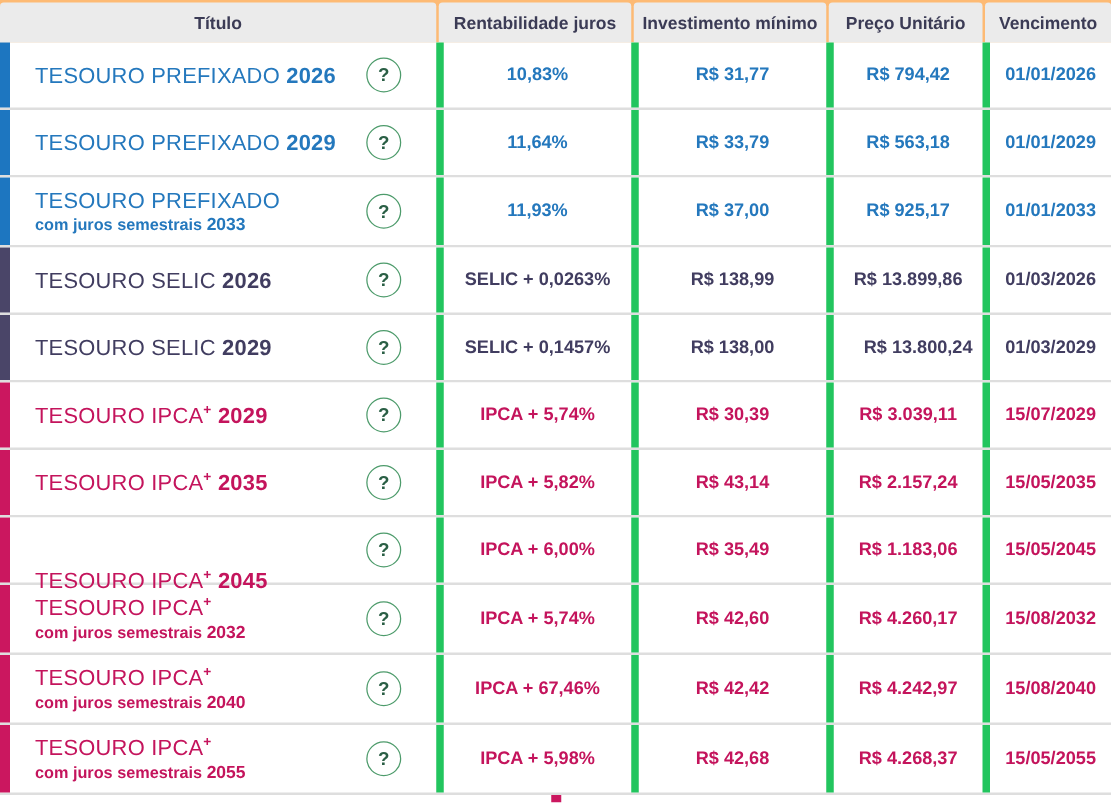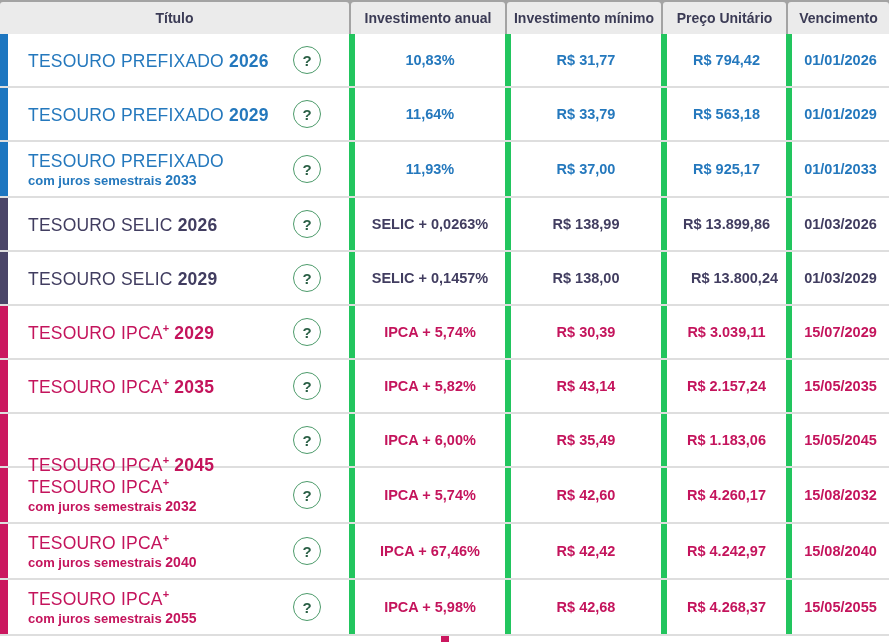--- a/index.html
+++ b/index.html
@@ -5,21 +5,21 @@
   * { margin: 0; padding: 0; box-sizing: border-box; }
   html, body { background: #ffffff; }
   body {
     width: 889px; height: 642px; overflow: hidden;
     font-family: "Liberation Sans", sans-serif;
     -webkit-font-smoothing: antialiased;
   }
   .table { width: 889px; }
 
   
-  .header-row { display: flex; height: 34px; background: #a3a3a3; }
+  .header-row { display: flex; height: 34px; background: #fdba74; }
   .header-cell {
     background: #ebebeb; color: #3b3b55;
     font-size: 14px; font-weight: bold;
     display: flex; align-items: center; justify-content: center;
     height: 32px; margin-top: 2px;
     border-radius: 3px 3px 0 0;
   }
   .header-cell + .header-cell { margin-left: 2px; }
   .hc-titulo { width: 349px; }
   .hc-rent   { width: 154px; }
@@ -70,21 +70,21 @@
   .vc-inv   { width: 156px; flex: 0 0 156px; }
   .vc-preco { width: 125px; flex: 0 0 125px; }
   .vc-venc  { width: 103px; flex: 1; }
 </style>
 </head>
 <body>
 
 <div class="table">
   <div class="header-row">
     <div class="header-cell hc-titulo">Título</div>
-    <div class="header-cell hc-rent">Investimento anual</div>
+    <div class="header-cell hc-rent">Rentabilidade juros</div>
     <div class="header-cell hc-inv">Investimento mínimo</div>
     <div class="header-cell hc-preco">Preço Unitário</div>
     <div class="header-cell hc-venc">Vencimento</div>
   </div>
   <div id="rows-container">
   <div class="row">
     <div class="color-bar" style="background: rgb(29, 118, 192);"></div>
     <div class="title-cell">
       <div class="title-text" style="color: rgb(36, 120, 189);">
         <div class="t-line1">

